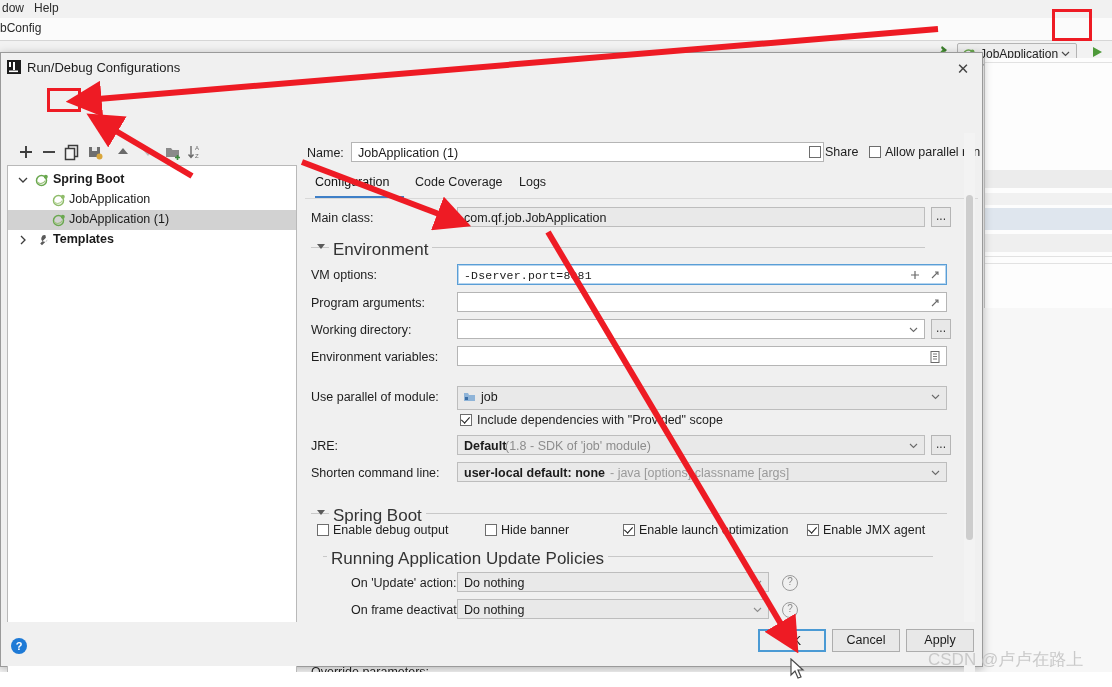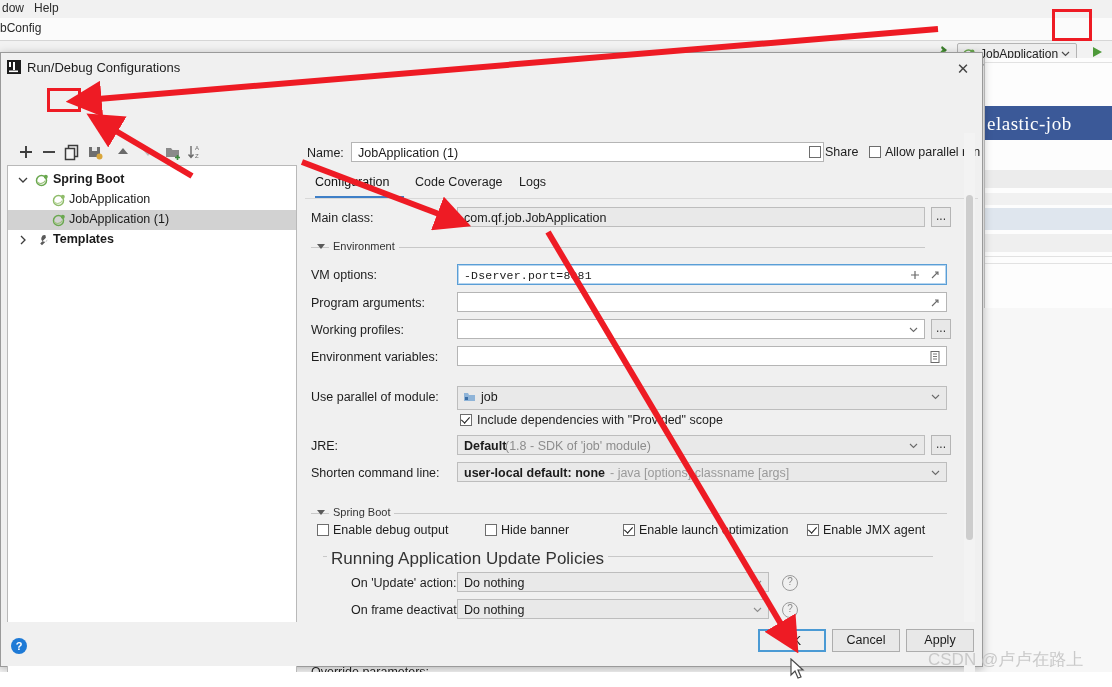--- a/index.html
+++ b/index.html
@@ -130,21 +130,21 @@
     position:absolute; width:12px; height:12px; border:1px solid #6d6d6d;
     background:#fff; box-sizing:border-box; cursor:pointer;
   }
   .cbx.checked::after {
     content:""; position:absolute; left:2px; top:0px; width:4px; height:7px;
     border:solid #1d1d1d; border-width:0 1.6px 1.6px 0; transform:rotate(42deg);
   }
   .cbx-label { position:absolute; font-size:12.5px; color:#1d1d1d; white-space:nowrap; cursor:pointer;}
 
   .group-line { position:absolute; height:1px; background:#c8c8c8; }
-  .group-title { position:absolute; font-size:11px; color:#333; background:#f0f0f0; padding:0 4px; white-space:nowrap;}
+  .group-title { position:absolute; font-size:17px; color:#333; background:#f0f0f0; padding:0 4px; white-space:nowrap;}
   .grp-arrow { position:absolute; width:0;height:0; border-left:4px solid transparent; border-right:4px solid transparent; border-top:5px solid #5a5a5a;}
 
   .helpq {
     position:absolute; width:14px;height:14px;border-radius:50%;
     border:1px solid #9a9a9a; color:#8a8a8a; font-size:10px; text-align:center;
     line-height:12px; cursor:pointer;
   }
 
   .vscroll-track { position:absolute; left:963px; top:80px; width:11px; height:556px; background:#f3f3f3;}
   .vscroll-thumb { position:absolute; left:2px; top:62px; width:7px; height:345px; background:#cdcdcd; border-radius:4px;}
@@ -214,23 +214,20 @@
       </svg>
     </div>
 
     <svg class="play-icon" width="14" height="14" viewBox="0 0 14 14" style="top:4px;">
       <path d="M3 2 L12 7 L3 12 Z" fill="#4e9a3a"></path>
     </svg>
   </div>
 
   <div class="editor-strip">
     <div class="editor-line" style="top:4px;"></div>
-    <div class="editor-row-sel">
-      <span>elastic-job</span>
-    </div>
     <div class="strip-band" style="top:112px;height:18px;background:#ececec;"></div>
     <div class="strip-band" style="top:135px;height:12px;background:#f1f1f1;"></div>
     <div class="strip-band" style="top:150px;height:22px;background:#dfe6ee;"></div>
     <div class="strip-band" style="top:176px;height:18px;background:#efefef;"></div>
     <div class="editor-line" style="top:198px;"></div>
     <div class="editor-line" style="top:205px;"></div>
   </div>
 </div>
 
 <div id="dialog">
@@ -379,21 +376,21 @@
     </div>
 
     <span class="lbl" style="left:6px; top:163px;">Program arguments:</span>
     <div class="field" style="left:152px; top:159px; width:490px; height:20px;">
       <span class="val"></span>
       <svg style="position:absolute; right:6px; top:5px;" width="10" height="10" viewBox="0 0 10 10">
         <path d="M2 8 L8 2 M5 2 H8 V5" stroke="#6a6a6a" stroke-width="1.1" fill="none"></path>
       </svg>
     </div>
 
-    <span class="lbl" style="left:6px; top:190px;">Working profiles:</span>
+    <span class="lbl" style="left:6px; top:190px;">Working directory:</span>
     <div class="field" style="left:152px; top:186px; width:468px; height:20px;">
       <span class="val"></span>
       <svg class="caret-dn" style="right:6px; top:5px;" viewBox="0 0 9 9">
         <path d="M1 3 L4.5 6.5 L8 3" fill="none" stroke="#6a6a6a" stroke-width="1.1"></path>
       </svg>
     </div>
     <div class="btn-ell" style="left:626px; top:186px;">...</div>
 
     <span class="lbl" style="left:6px; top:217px;">Environment variables:</span>
     <div class="field" style="left:152px; top:213px; width:490px; height:20px;">

